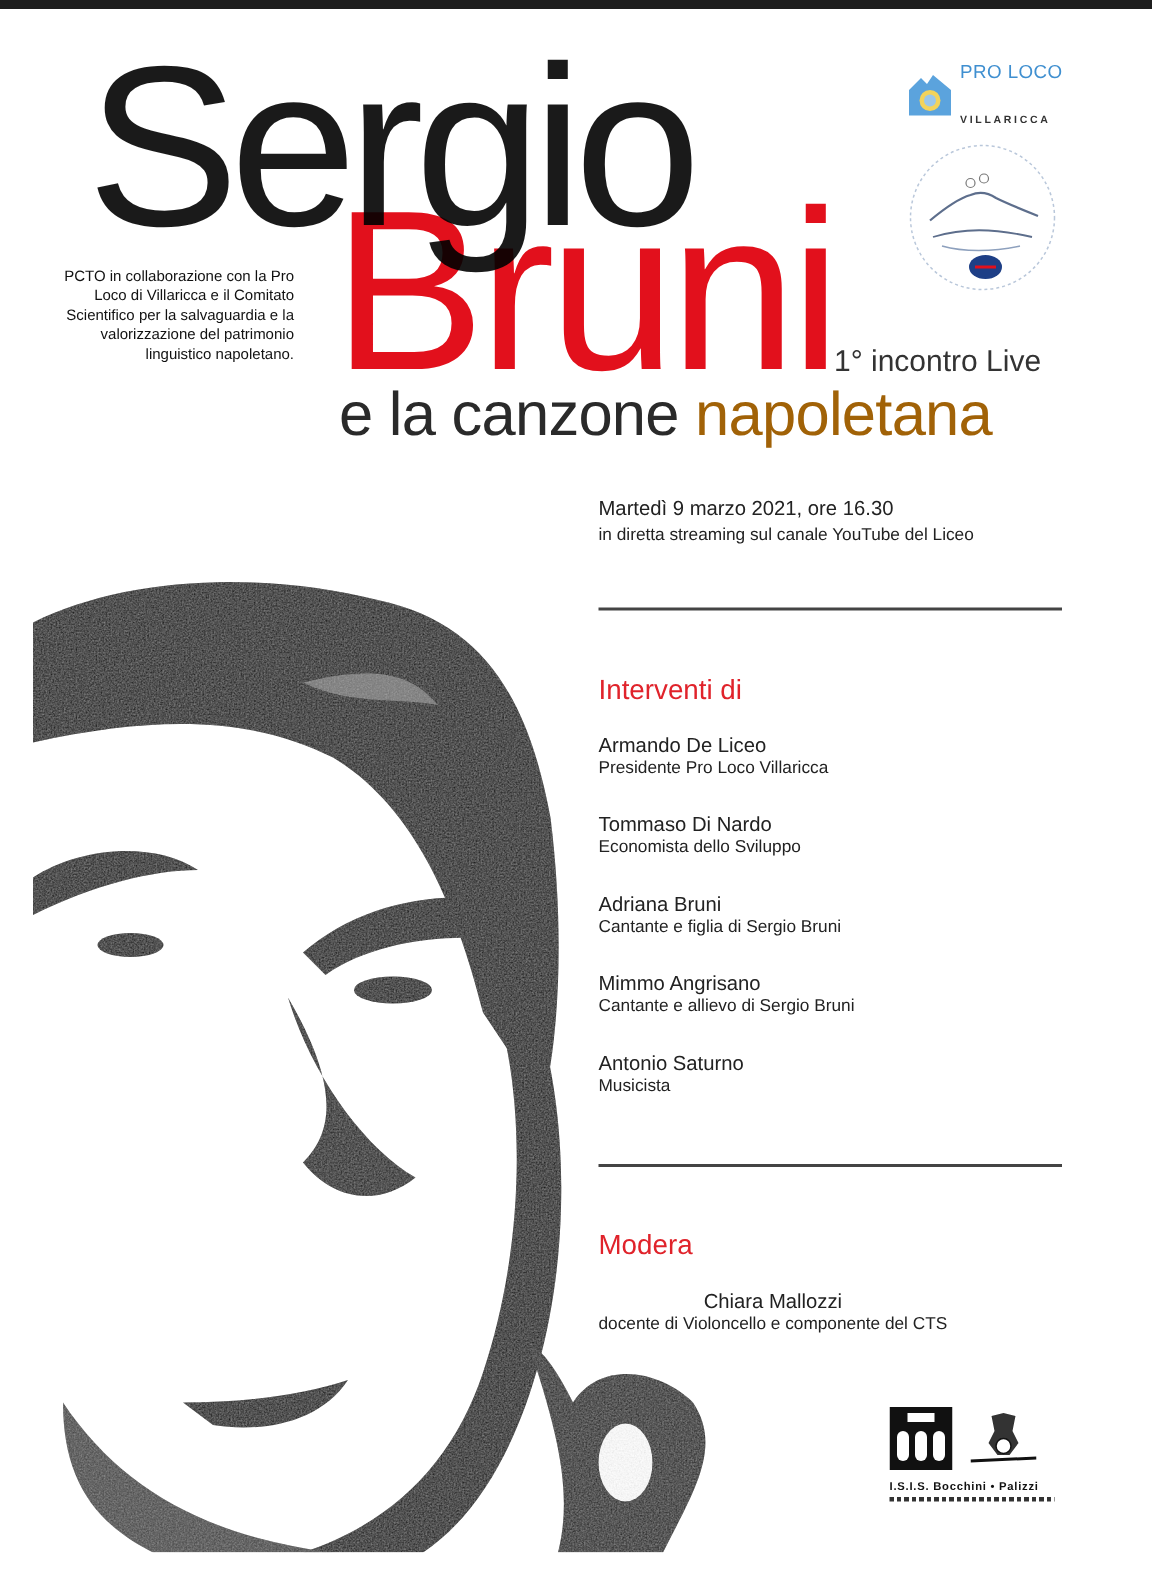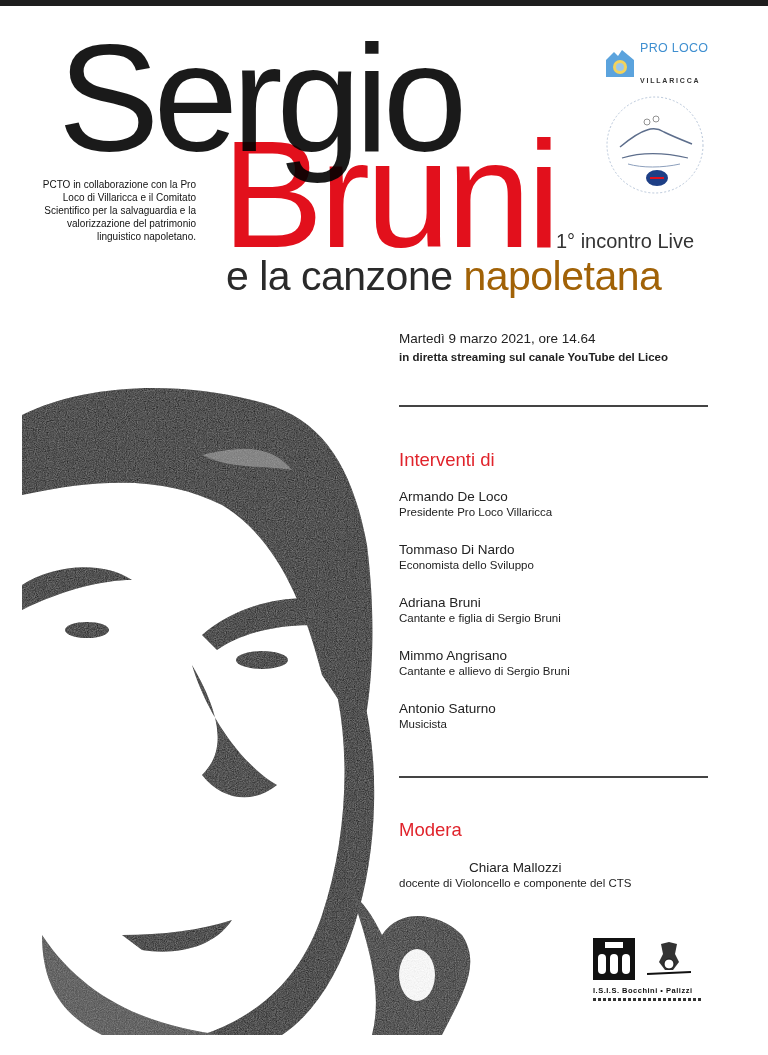--- a/index.html
+++ b/index.html
@@ -35,21 +35,21 @@
 
   .logo-proloco { position: absolute; left: 604px; top: 42px; display: flex; align-items: center; gap: 4px; }
   .logo-proloco .house { width: 32px; height: 30px; }
   .logo-proloco .txt { display: flex; flex-direction: column; line-height: 1; gap: 20px; }
   .logo-proloco .l1 { color: #3f8fd0; font-size: 12.5px; letter-spacing: 0.3px; }
   .logo-proloco .l2 { color: #333; font-size: 7px; letter-spacing: 1.8px; font-weight: bold; margin-top: 2px; }
   .logo-comitato { position: absolute; left: 602px; top: 92px; width: 106px; height: 106px; }
 
   .event-info { position: absolute; left: 399px; top: 330px; font-size: 13.5px; line-height: 18px; color: #222; }
   .event-info .date { font-size: 13.5px; }
-  .event-info .stream { font-size: 11.5px; font-weight: bold; }
+  .event-info .stream { font-size: 11.5px; }
 
   .divider { position: absolute; left: 399px; width: 309px; height: 2px; background: #444; }
 
   .section-title { position: absolute; left: 399px; font-size: 18.5px; color: #e0232b; }
   .speakers { position: absolute; left: 399px; top: 489px; }
   .speaker { height: 53px; }
   .speaker .name { font-size: 13.5px; line-height: 16px; color: #222; }
   .speaker .role { font-size: 11.5px; line-height: 15px; color: #222; }
 
   .moderator { position: absolute; left: 399px; top: 860px; }
@@ -137,31 +137,31 @@
   <path d="M18 55 C30 45 38 40 45 38 C50 36 56 36 62 40 C70 44 80 48 90 52" fill="none" stroke="#5d6e8c" stroke-width="1.5"></path>
   <path d="M20 66 C40 60 60 60 86 66" fill="none" stroke="#5d6e8c" stroke-width="1.2"></path>
   <path d="M26 72 C40 76 60 76 78 72" fill="none" stroke="#8da0bd" stroke-width="1"></path>
   <circle cx="45" cy="30" r="3" fill="none" stroke="#777" stroke-width="0.8"></circle>
   <circle cx="54" cy="27" r="3" fill="none" stroke="#777" stroke-width="0.8"></circle>
   <ellipse cx="55" cy="86" rx="11" ry="8" fill="#1e3f86"></ellipse>
   <path d="M48 86 L62 86" stroke="#e2101c" stroke-width="2"></path>
 </svg>
 
 <div class="event-info">
-  <div class="date">Martedì 9 marzo 2021, ore 14.64</div>
+  <div class="date">Martedì 9 marzo 2021, ore 16.30</div>
   <div class="stream">in diretta streaming sul canale YouTube del Liceo</div>
 </div>
 
 <div class="divider" style="top:405px"></div>
 
 <div class="section-title" style="top:449px">Interventi di</div>
 
 <div class="speakers">
   <div class="speaker">
-    <div class="name">Armando De Loco</div>
+    <div class="name">Armando De Liceo</div>
     <div class="role">Presidente Pro Loco Villaricca</div>
   </div>
   <div class="speaker">
     <div class="name">Tommaso Di Nardo</div>
     <div class="role">Economista dello Sviluppo</div>
   </div>
   <div class="speaker">
     <div class="name">Adriana Bruni</div>
     <div class="role">Cantante e figlia di Sergio Bruni</div>
   </div>

